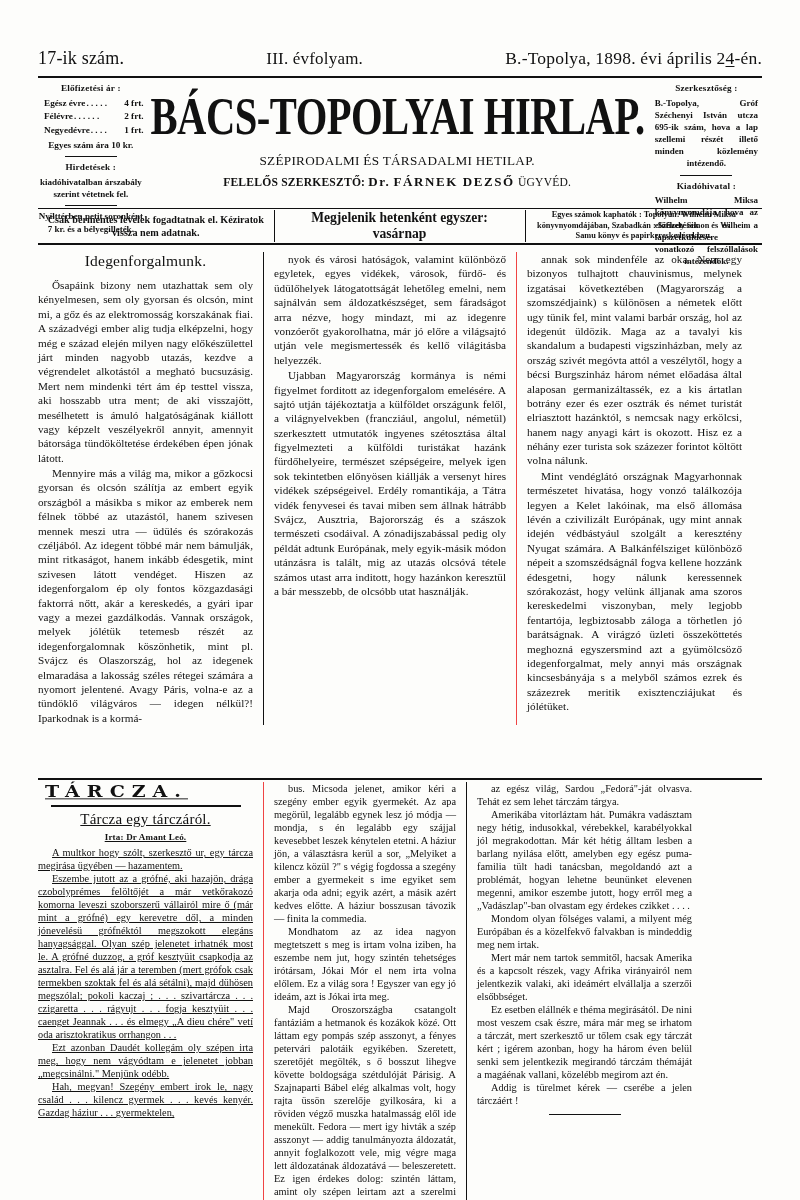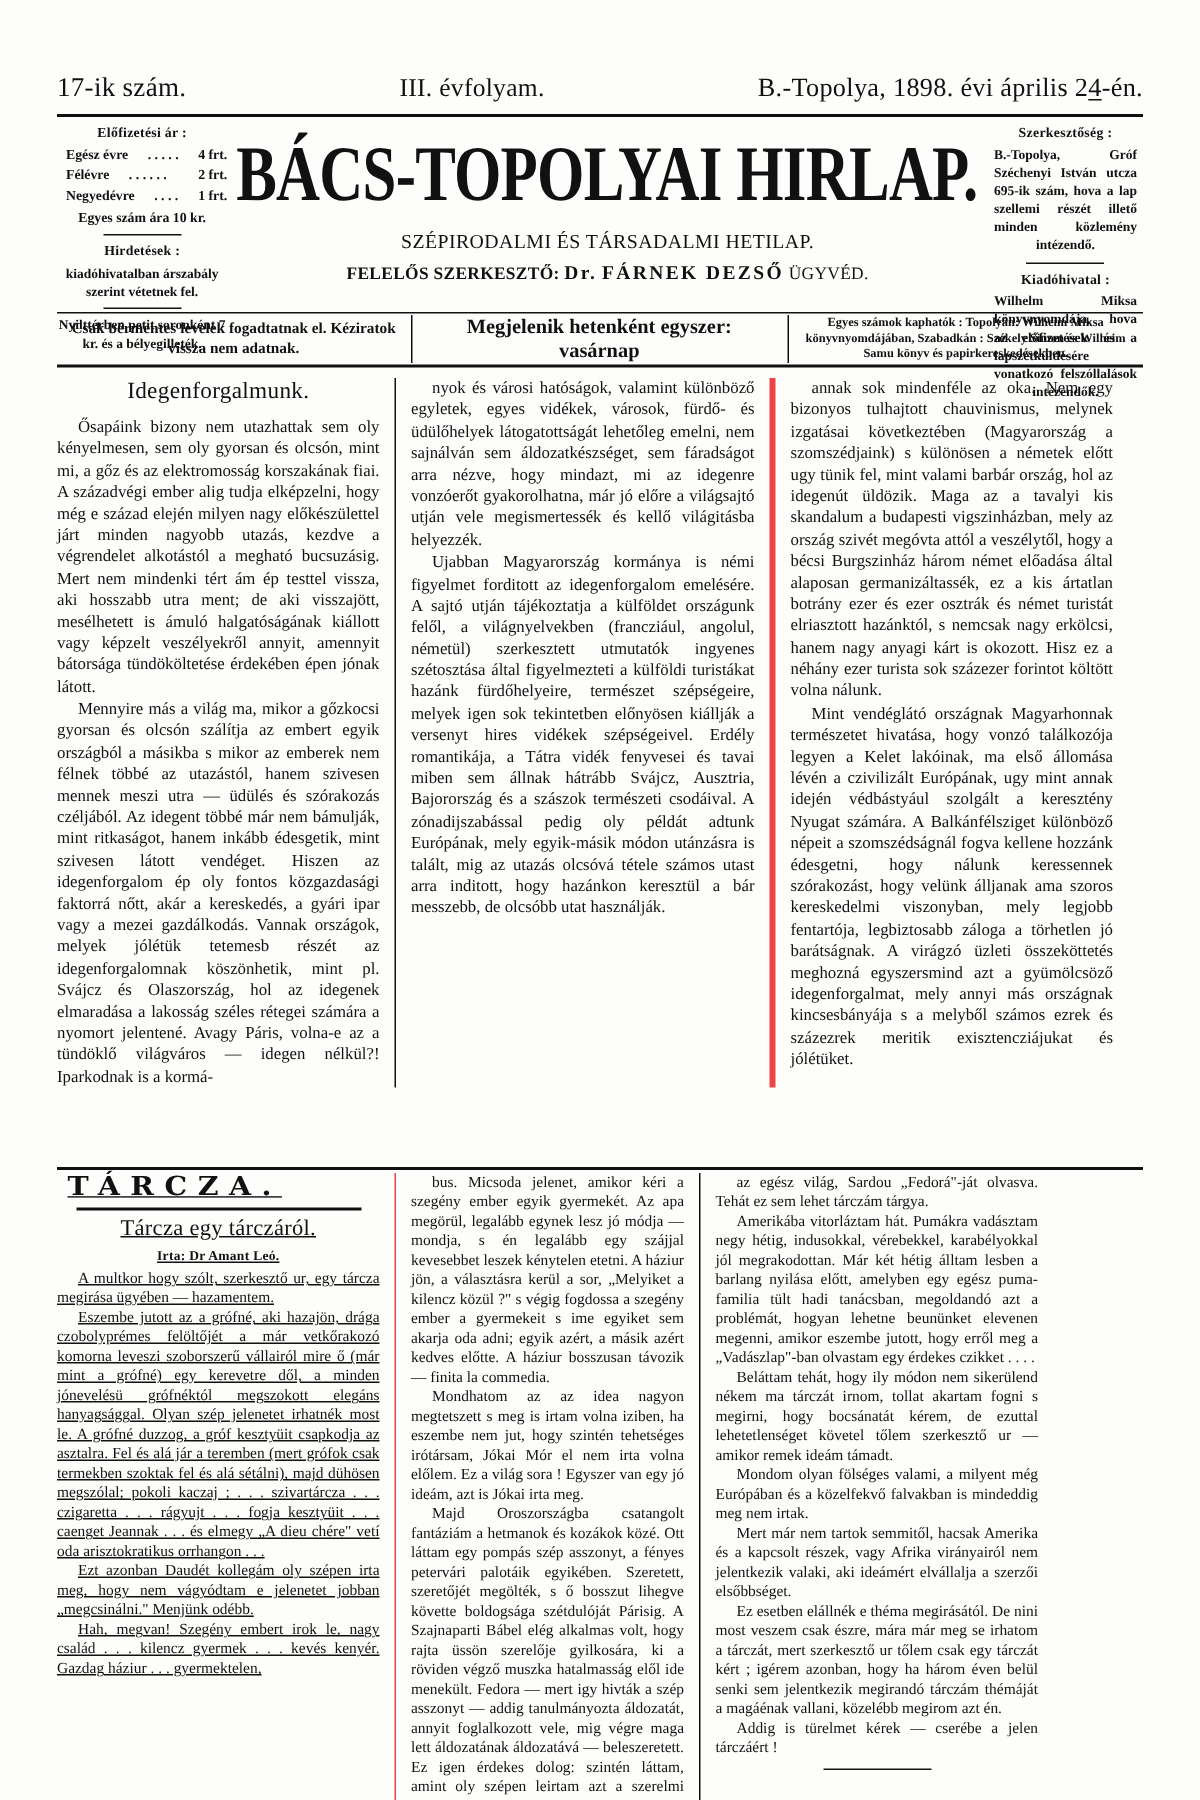--- a/index.html
+++ b/index.html
@@ -75,21 +75,20 @@
     margin-bottom: 2px;
     letter-spacing: 0.2px;
   }
   .mast-side .price-row {
     display: flex;
     justify-content: flex-start;
     font-weight: bold;
     font-size: 9.2px;
     padding-left: 6px;
     letter-spacing: 0px;
-    gap: 12px;
   }
   .mast-side .price-row .nm { white-space: nowrap; }
   .mast-side .price-row .dots {
     flex: 1;
     border-bottom: 1px dotted transparent;
     overflow: hidden;
     white-space: nowrap;
     text-align: left;
     margin: 0 1px;
   }
@@ -189,21 +188,21 @@
     position: absolute;
     left: 38px;
     top: 252px;
     width: 724px;
     display: flex;
   }
   .col {
     width: 225px;
     box-sizing: border-box;
   }
-  .col.mid { border-left: 1px solid #111; border-right: 4px solid #ef4444; padding: 0 10px; width: 254px;}
+  .col.mid { border-left: 1px solid #111; border-right: 1px solid #ef4444; padding: 0 10px; width: 254px;}
   .col.first { padding-right: 10px; }
   .col.last { padding-left: 10px; }
 
   .art-title {
     text-align: center;
     font-size: 15.5px;
     margin-bottom: 8px;
     letter-spacing: 0.2px;
   }
   .para {
@@ -389,21 +388,20 @@
       <p class="tpara">Hah, megvan! Szegény embert irok le, nagy család . . . kilencz gyermek . . . kevés kenyér. Gazdag háziur . . . gyermektelen,</p>
     </div>
     <div class="tcol mid">
       <p class="tpara">bus. Micsoda jelenet, amikor kéri a szegény ember egyik gyermekét. Az apa megörül, legalább egynek lesz jó módja — mondja, s én legalább egy szájjal kevesebbet leszek kénytelen etetni. A háziur jön, a választásra kerül a sor, „Melyiket a kilencz közül ?" s végig fogdossa a szegény ember a gyermekeit s ime egyiket sem akarja oda adni; egyik azért, a másik azért kedves előtte. A háziur bosszusan távozik — finita la commedia.</p>
       <p class="tpara">Mondhatom az az idea nagyon megtetszett s meg is irtam volna iziben, ha eszembe nem jut, hogy szintén tehetséges irótársam, Jókai Mór el nem irta volna előlem. Ez a világ sora ! Egyszer van egy jó ideám, azt is Jókai irta meg.</p>
       <p class="tpara">Majd Oroszországba csatangolt fantáziám a hetmanok és kozákok közé. Ott láttam egy pompás szép asszonyt, a fényes petervári palotáik egyikében. Szeretett, szeretőjét megölték, s ő bosszut lihegve követte boldogsága szétdulóját Párisig. A Szajnaparti Bábel elég alkalmas volt, hogy rajta üssön szerelője gyilkosára, ki a röviden végző muszka hatalmasság elől ide menekült. Fedora — mert igy hivták a szép asszonyt — addig tanulmányozta áldozatát, annyit foglalkozott vele, mig végre maga lett áldozatának áldozatává — beleszeretett. Ez igen érdekes dolog: szintén láttam, amint oly szépen leirtam azt a szerelmi kettőst, amely minden drámába beillett volna, a mikor Fedora megvallja, hogy mennyire szereti imádottját. Felséges dolog — igy mondja</p>
     </div>
     <div class="tcol last">
       <p class="tpara">az egész világ, Sardou „Fedorá"-ját olvasva. Tehát ez sem lehet tárczám tárgya.</p>
       <p class="tpara">Amerikába vitorláztam hát. Pumákra vadásztam negy hétig, indusokkal, vérebekkel, karabélyokkal jól megrakodottan. Már két hétig álltam lesben a barlang nyilása előtt, amelyben egy egész puma-familia tült hadi tanácsban, megoldandó azt a problémát, hogyan lehetne beunünket elevenen megenni, amikor eszembe jutott, hogy erről meg a „Vadászlap"-ban olvastam egy érdekes czikket . . . .</p>
-      <p class="tpara">Beláttam tehát, hogy ily módon nem sikerülend nékem ma tárczát irnom, tollat akartam fogni s megirni, hogy bocsánatát kérem, de ezuttal lehetetlenséget követel tőlem szerkesztő ur — amikor remek ideám támadt.</p>
       <p class="tpara">Mondom olyan fölséges valami, a milyent még Európában és a közelfekvő falvakban is mindeddig meg nem irtak.</p>
       <p class="tpara">Mert már nem tartok semmitől, hacsak Amerika és a kapcsolt részek, vagy Afrika virányairól nem jelentkezik valaki, aki ideámért elvállalja a szerzői elsőbbséget.</p>
       <p class="tpara">Ez esetben elállnék e théma megirásától. De nini most veszem csak észre, mára már meg se irhatom a tárczát, mert szerkesztő ur tőlem csak egy tárczát kért ; igérem azonban, hogy ha három éven belül senki sem jelentkezik megirandó tárczám thémáját a magáénak vallani, közelébb megirom azt én.</p>
       <p class="tpara">Addig is türelmet kérek — cserébe a jelen tárczáért !</p>
       <div class="endrule"></div>
     </div>
   </div>
 
   <div class="footmark"></div>
 </div>

